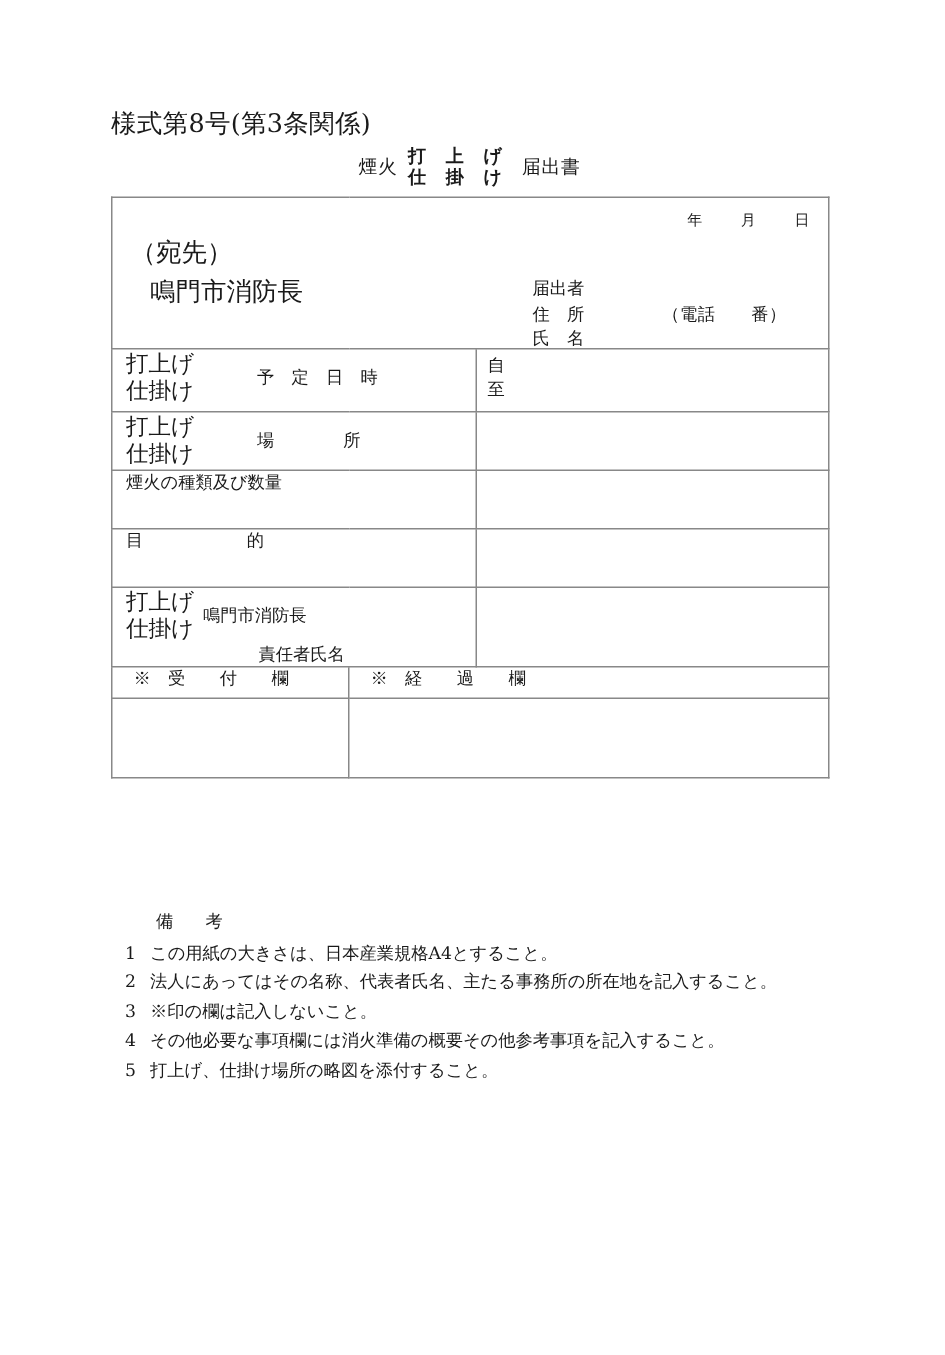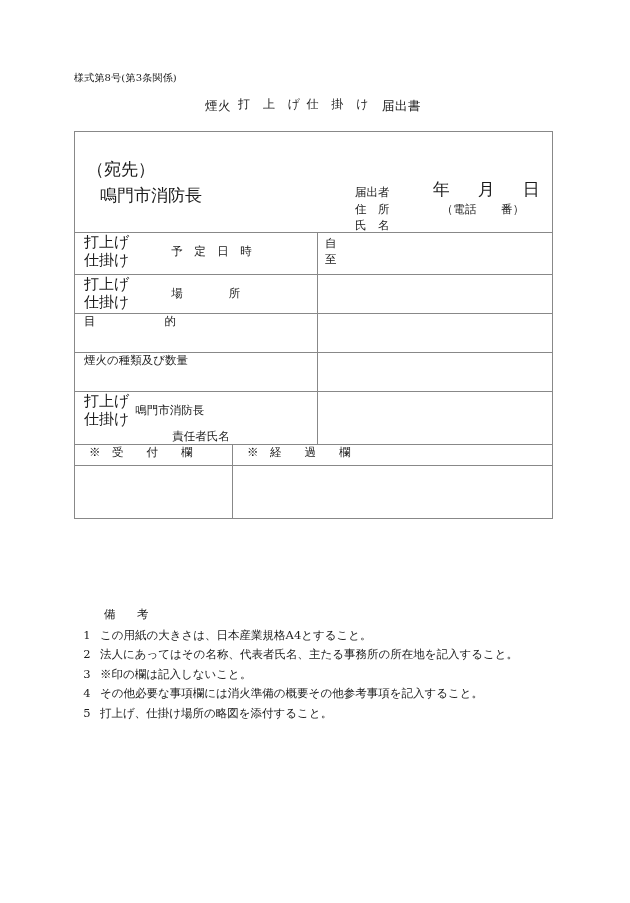--- a/index.html
+++ b/index.html
@@ -19,43 +19,44 @@
   .page {
     position: absolute;
     inset: 0;
   }
 
   
   .form-no {
     position: absolute;
     left: 74px;
     top: 71px;
-    font-size: 10px;
+    font-size: 17px;
     letter-spacing: 0.2px;
     white-space: nowrap;
   }
 
   
   .title-block {
     position: absolute;
     left: 74px;
     top: 98px;
     width: 478px;
     display: flex;
-    align-items: flex-start;
+    align-items: center;
     justify-content: center;
     gap: 7px;
     font-size: 12.5px;
   }
   .title-word { white-space: nowrap; letter-spacing: 0.5px; }
   .title-stack {
     display: flex;
-    flex-direction: row;
+    flex-direction: column;
     line-height: 1.15;
     font-size: 12px;
+    font-weight: bold;
   }
   .title-stack span {
     letter-spacing: 4.5px;
     white-space: nowrap;
     padding-right: 2px;
   }
 
   
   .tbl {
     position: absolute;
@@ -71,24 +72,23 @@
     padding: 0;
     vertical-align: top;
   }
 
   
   .hdr-cell { height: 100px; position: relative; }
   .date-line {
     position: absolute;
     right: 12px;
     top: 8px;
-    font-size: 17px;
+    font-size: 10px;
     letter-spacing: 0.3px;
     white-space: nowrap;
-    margin-top: 38px;
   }
   .date-line span { margin-left: 22px; }
   .date-line span:first-child { margin-left: 0; }
   .addressee {
     position: absolute;
     left: 12px;
     top: 25px;
     font-size: 17px;
     line-height: 1.5;
   }
@@ -270,30 +270,30 @@
           </span>
         </div>
       </td>
       <td></td>
     </tr>
 
 
     <tr class="row-n">
       <td class="lbl-col" colspan="2">
         <div class="lbl-pad">
+          <span class="spread">煙火の種類及び数量</span>
+        </div>
+      </td>
+      <td></td>
+    </tr>
+
+    <tr class="row-n">
+      <td class="lbl-col" colspan="2">
+        <div class="lbl-pad">
           <span class="spread">目　　　　　　的</span>
-        </div>
-      </td>
-      <td></td>
-    </tr>
-
-    <tr class="row-n">
-      <td class="lbl-col" colspan="2">
-        <div class="lbl-pad">
-          <span class="spread">煙火の種類及び数量</span>
         </div>
       </td>
       <td></td>
     </tr>
 
 
     <tr class="row-resp">
       <td class="lbl-col" colspan="2">
         <div class="resp-wrap">
           <div class="resp-top">

